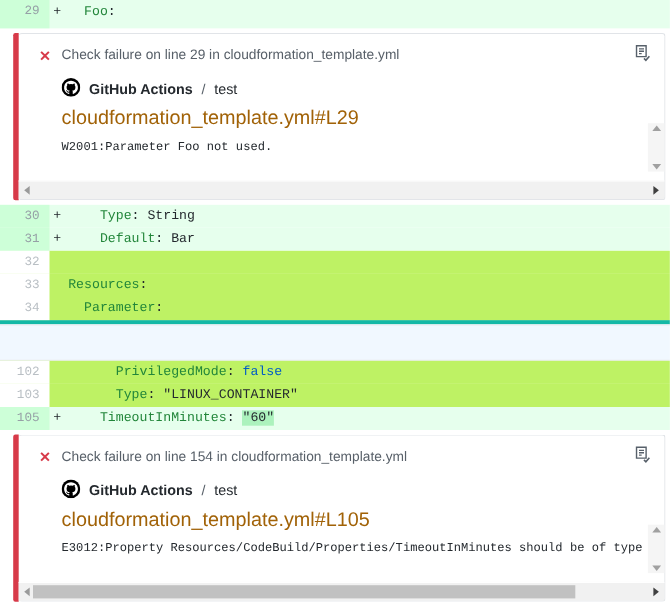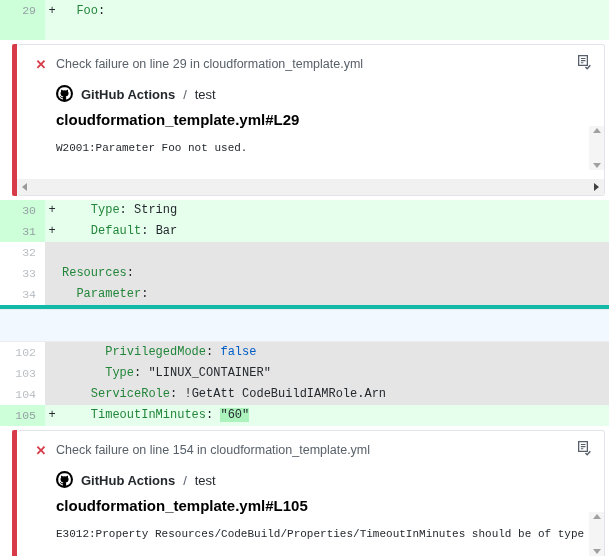--- a/index.html
+++ b/index.html
@@ -21,21 +21,21 @@
   
   .row {
     display: flex;
     align-items: stretch;
     height: 21px;
     line-height: 21px;
     font-family: "Liberation Mono", monospace;
     font-size: 12px;
     white-space: pre;
   }
-  .row.first { height: 40px; line-height: 22px; }
+  .row.first { height: 26px; line-height: 22px; }
   .row .gutter {
     width: 45px;
     min-width: 45px;
     text-align: right;
     padding-right: 9px;
     box-sizing: border-box;
     color: #b9bfc4;
     font-size: 11.5px;
   }
   .row .marker {
@@ -45,21 +45,21 @@
     color: #24292e;
   }
   .row .code {
     flex: 1;
     padding-left: 3px;
     color: #24292e;
     overflow: hidden;
   }
   .row.add { background: #e6ffed; }
   .row.add .gutter { background: #cdffd8; color: #96a0a6; }
-  .row.ctx { background: #e5e5e5; }
+  .row.ctx { background: #bef264; }
   .row.ctx .gutter { background: #ffffff; }
 
   .hunk-gap {
     background: #f1f8ff;
     height: 33px;
     border-top: 1px solid #eaecef;
     border-bottom: 1px solid #eaecef;
     box-sizing: border-box;
   }
   .blockend {
@@ -144,23 +144,23 @@
     font-weight: bold;
     font-size: 13px;
     color: #24292e;
   }
   .actor-sep { color: #586069; font-size: 13px; }
   .actor-job { color: #24292e; font-size: 13px; }
 
   .ann-link {
     margin-top: 9px;
     padding-left: 21px;
-    color: #000000;
-    font-size: 15px;
-    font-weight: bold;
+    color: #a16207;
+    font-size: 18px;
+    font-weight: normal;
     height: 18px;
     cursor: pointer;
   }
 
   .ann-msgbox {
     margin-top: 9px;
     position: relative;
     display: flex;
   }
   .ann-msg {
@@ -313,25 +313,20 @@
     <div class="row ctx">
       <span class="gutter">102</span>
       <span class="marker"></span>
       <span class="code"><span class="k">      PrivilegedMode</span><span class="v">: </span><span class="num">false</span></span>
     </div>
     <div class="row ctx">
       <span class="gutter">103</span>
       <span class="marker"></span>
       <span class="code"><span class="k">      Type</span><span class="v">: </span><span class="str">"LINUX_CONTAINER"</span></span>
     </div>
-    <div class="row ctx">
-      <span class="gutter">104</span>
-      <span class="marker"></span>
-      <span class="code"><span class="k">    ServiceRole</span><span class="v">: !GetAtt CodeBuildIAMRole.Arn</span></span>
-    </div>
     <div class="row add">
       <span class="gutter">105</span>
       <span class="marker">+</span>
       <span class="code"><span class="k">    TimeoutInMinutes</span><span class="v">: </span><span class="hl str">"60"</span></span>
     </div>
   </div>
 
   <div class="annotation-wrap">
     <div class="annotation">
       <div class="ann-inner">

